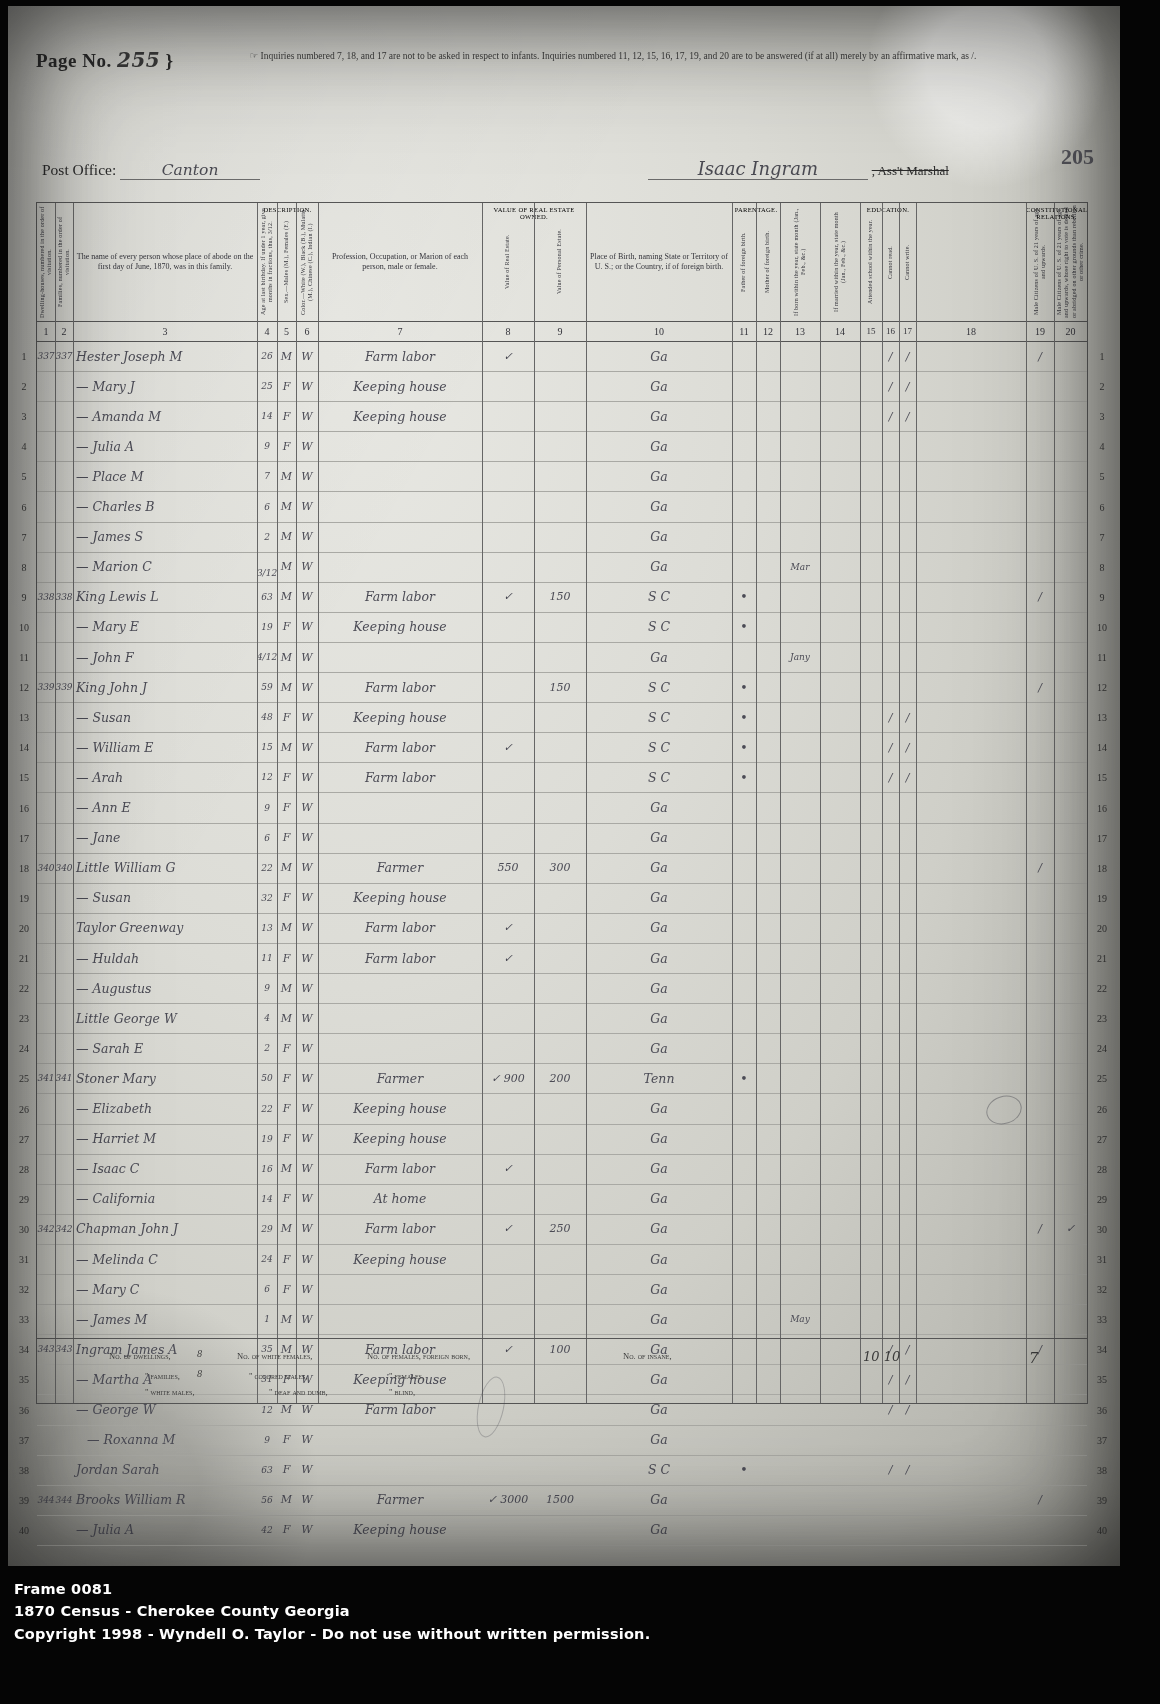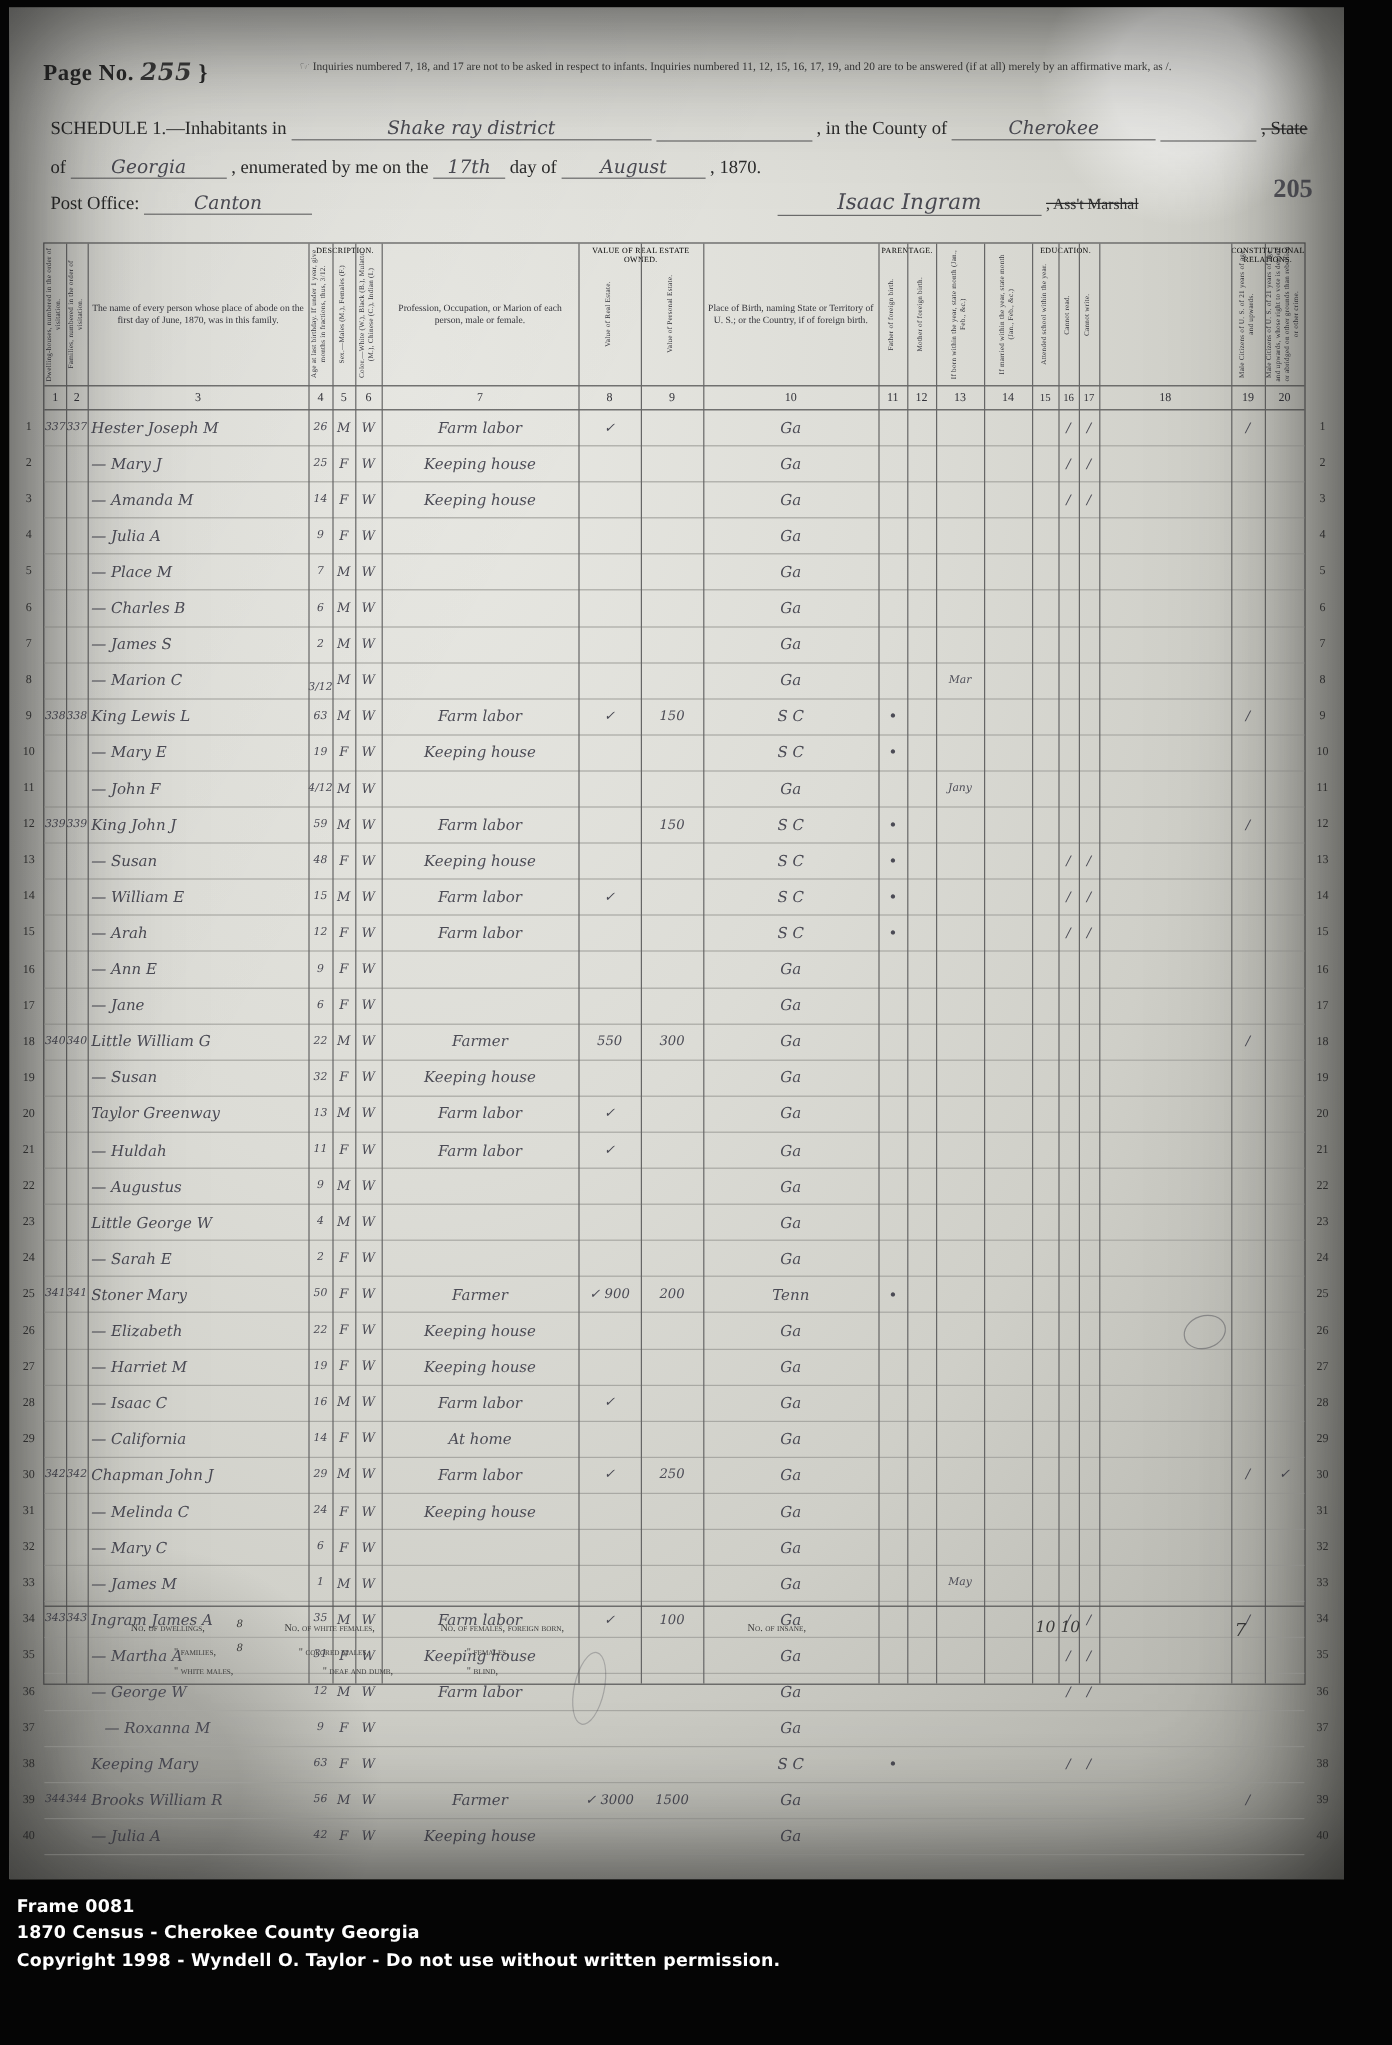--- a/index.html
+++ b/index.html
@@ -84,39 +84,21 @@
 
     <div class="hdr">
       <div class="ttl pageno">
         <span>Page No.</span>
         <span class="hand">255</span>
         <span>}</span>
       </div>
 
       <div class="ttl note">☞ Inquiries numbered 7, 18, and 17 are not to be asked in respect to infants.   Inquiries numbered 11, 12, 15, 16, 17, 19, and 20 are to be answered (if at all) merely by an affirmative mark, as /.</div>
 
-      <div class="ttl l1">
-        <span>SCHEDULE 1.—Inhabitants in</span>
-        <span class="hand ul" style="width:300px">Shake ray district</span>
-        <span class="ul" style="width:130px;border-bottom:1px solid #6a6a6a;">&nbsp;</span>
-        <span>, in the County of</span>
-        <span class="hand ul" style="width:170px">Cherokee</span>
-        <span class="ul" style="width:80px">&nbsp;</span>
-        <span class="strike">, State</span>
-      </div>
-
-      <div class="ttl l2">
-        <span>of</span>
-        <span class="hand ul" style="width:130px">Georgia</span>
-        <span>, enumerated by me on the</span>
-        <span class="hand ul" style="width:60px">17th</span>
-        <span>day of</span>
-        <span class="hand ul" style="width:120px">August</span>
-        <span>, 1870.</span>
-      </div>
+
 
       <div class="ttl l3">
         <span>Post Office:</span>
         <span class="hand ul" style="width:140px">Canton</span>
         <span style="display:inline-block;width:380px">&nbsp;</span>
         <span class="hand ul" style="width:220px;font-size:18px">Isaac Ingram</span>
         <span class="strike" style="font-size:13px">, Ass't Marshal</span>
       </div>
 
       <div class="stamp">205</div>
@@ -1069,21 +1051,21 @@
             <div class="cell c sm" style="left: 862px; width: 17px;"></div>
             <div class="cell c sm" style="left: 879px; width: 110px;"></div>
             <div class="cell c sm" style="left: 989px; width: 28px;"></div>
             <div class="cell c sm" style="left: 1017px; width: 33px;"></div>
           </div>
           <div class="row" style="top: 1113.7px;">
             <div class="rn left">38</div>
             <div class="rn right">38</div>
             <div class="cell c tiny" style="left: 0px; width: 18px;"></div>
             <div class="cell c tiny" style="left: 18px; width: 18px;"></div>
-            <div class="cell " style="left: 36px; width: 184px;">Keeping Mary</div>
+            <div class="cell " style="left: 36px; width: 184px;">Jordan Sarah</div>
             <div class="cell c tiny" style="left: 220px; width: 20px;">63</div>
             <div class="cell c sm" style="left: 240px; width: 19px;">F</div>
             <div class="cell c sm" style="left: 259px; width: 22px;">W</div>
             <div class="cell c" style="left: 281px; width: 164px;"></div>
             <div class="cell c sm" style="left: 445px; width: 52px;"></div>
             <div class="cell c sm" style="left: 497px; width: 52px;"></div>
             <div class="cell c" style="left: 549px; width: 146px;">S C</div>
             <div class="cell c" style="left: 695px; width: 24px;">•</div>
             <div class="cell c" style="left: 719px; width: 24px;"></div>
             <div class="cell c tiny" style="left: 743px; width: 40px;"></div>

